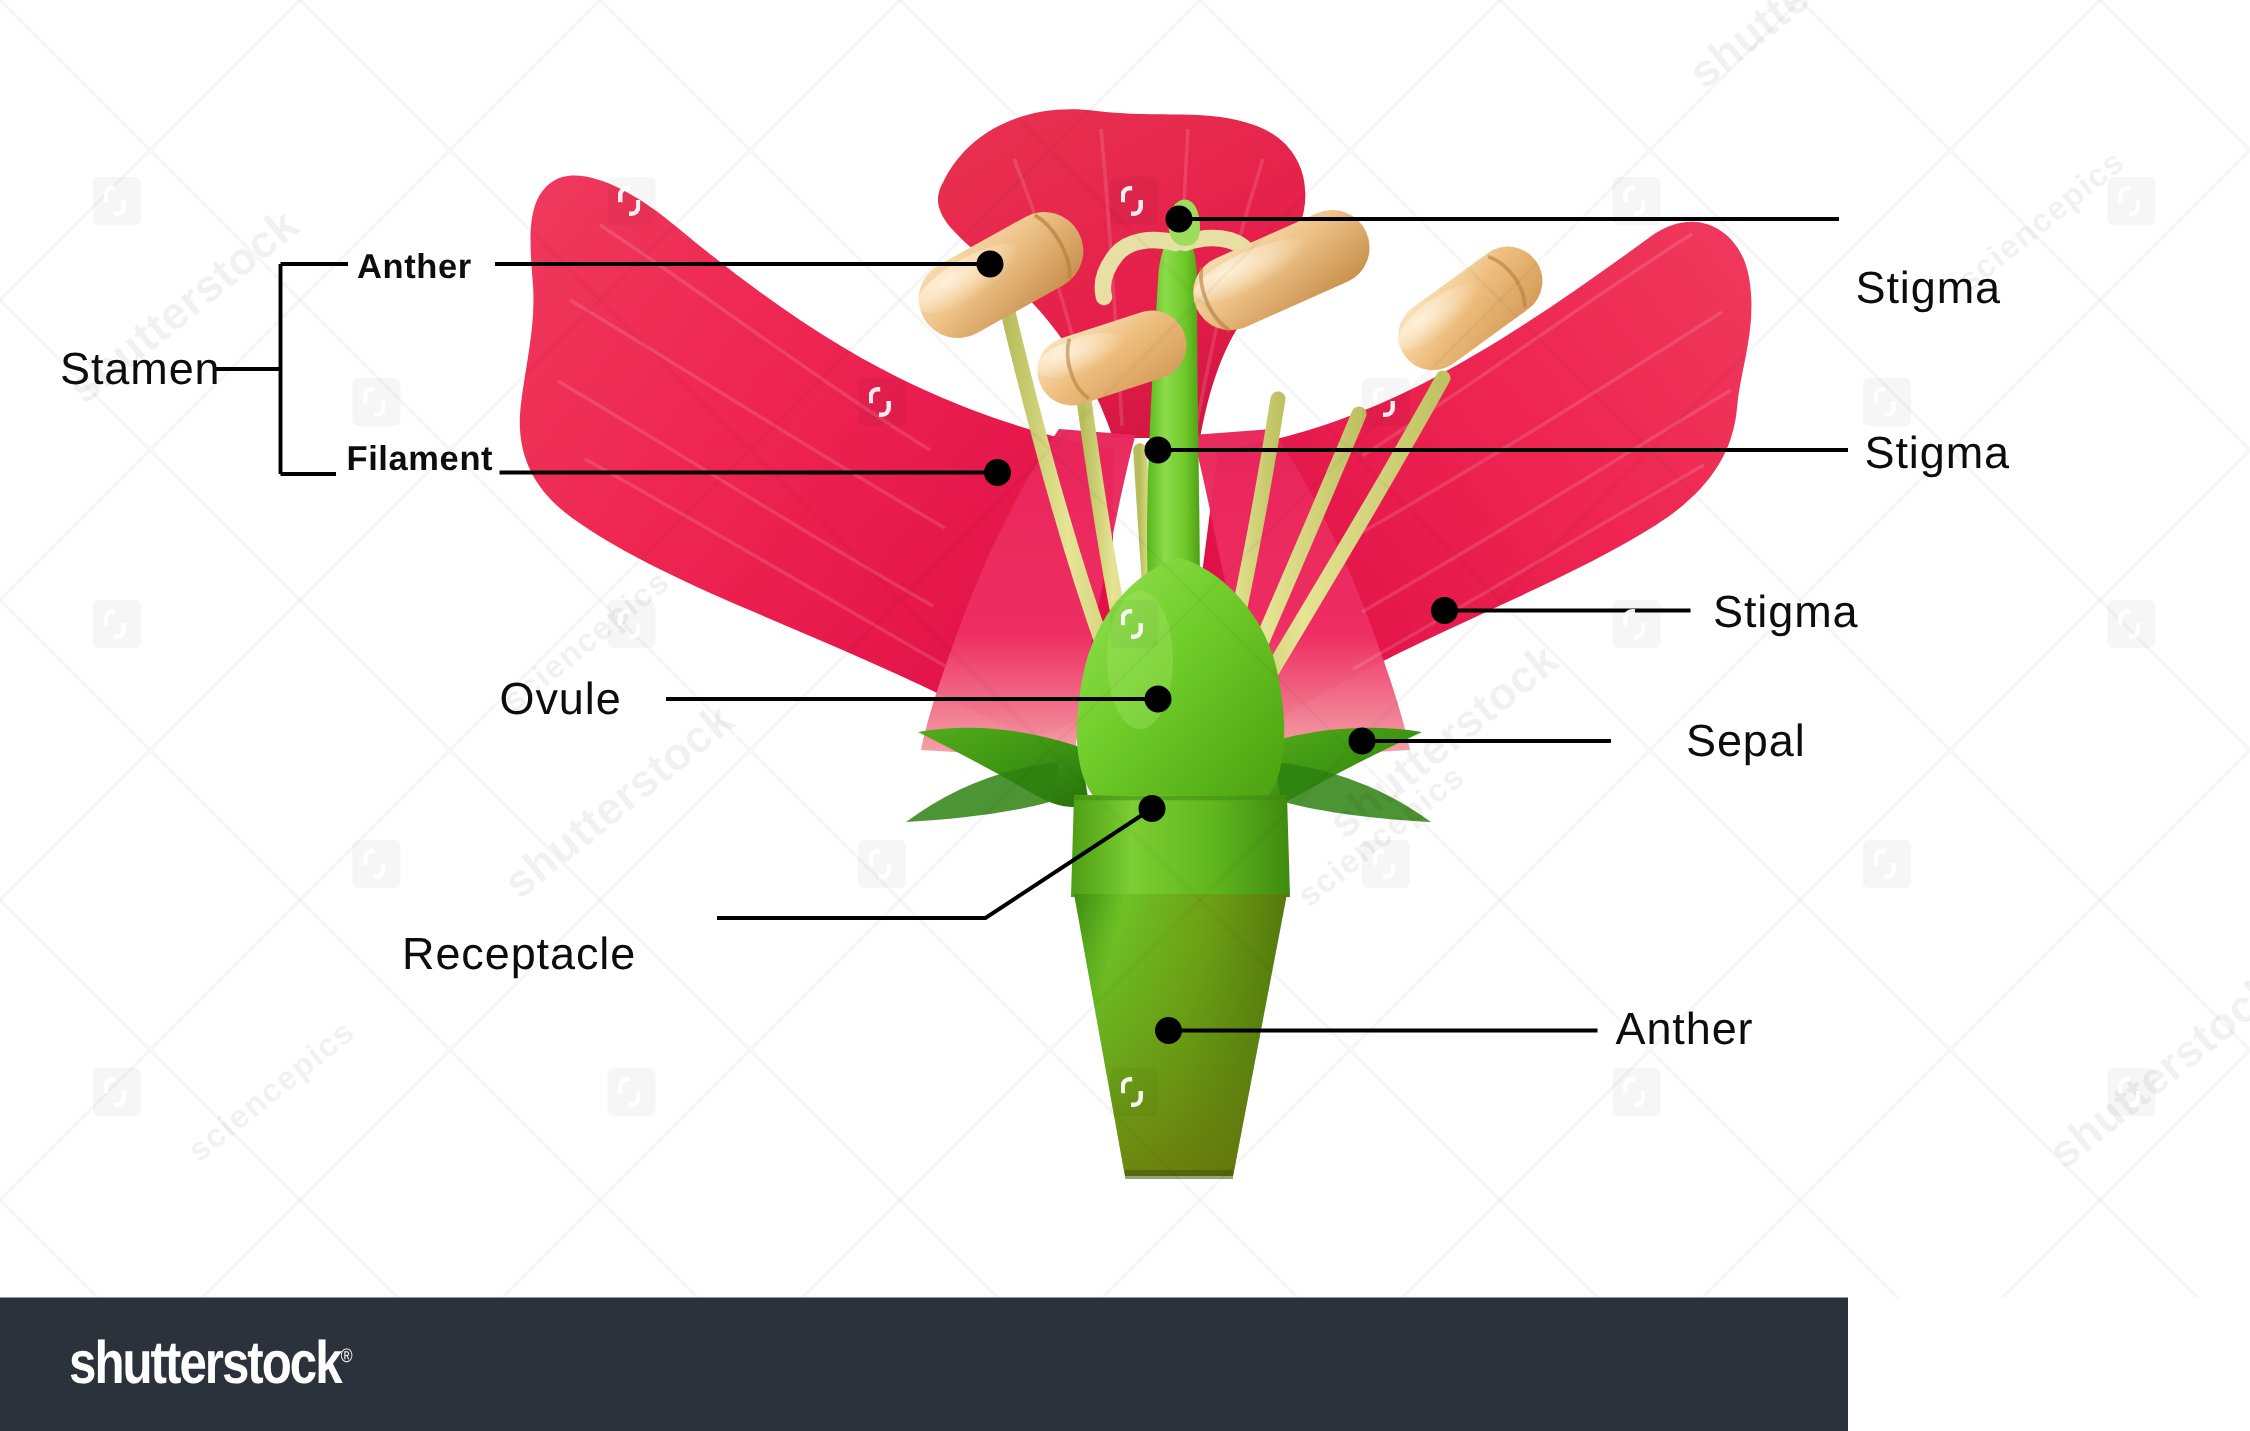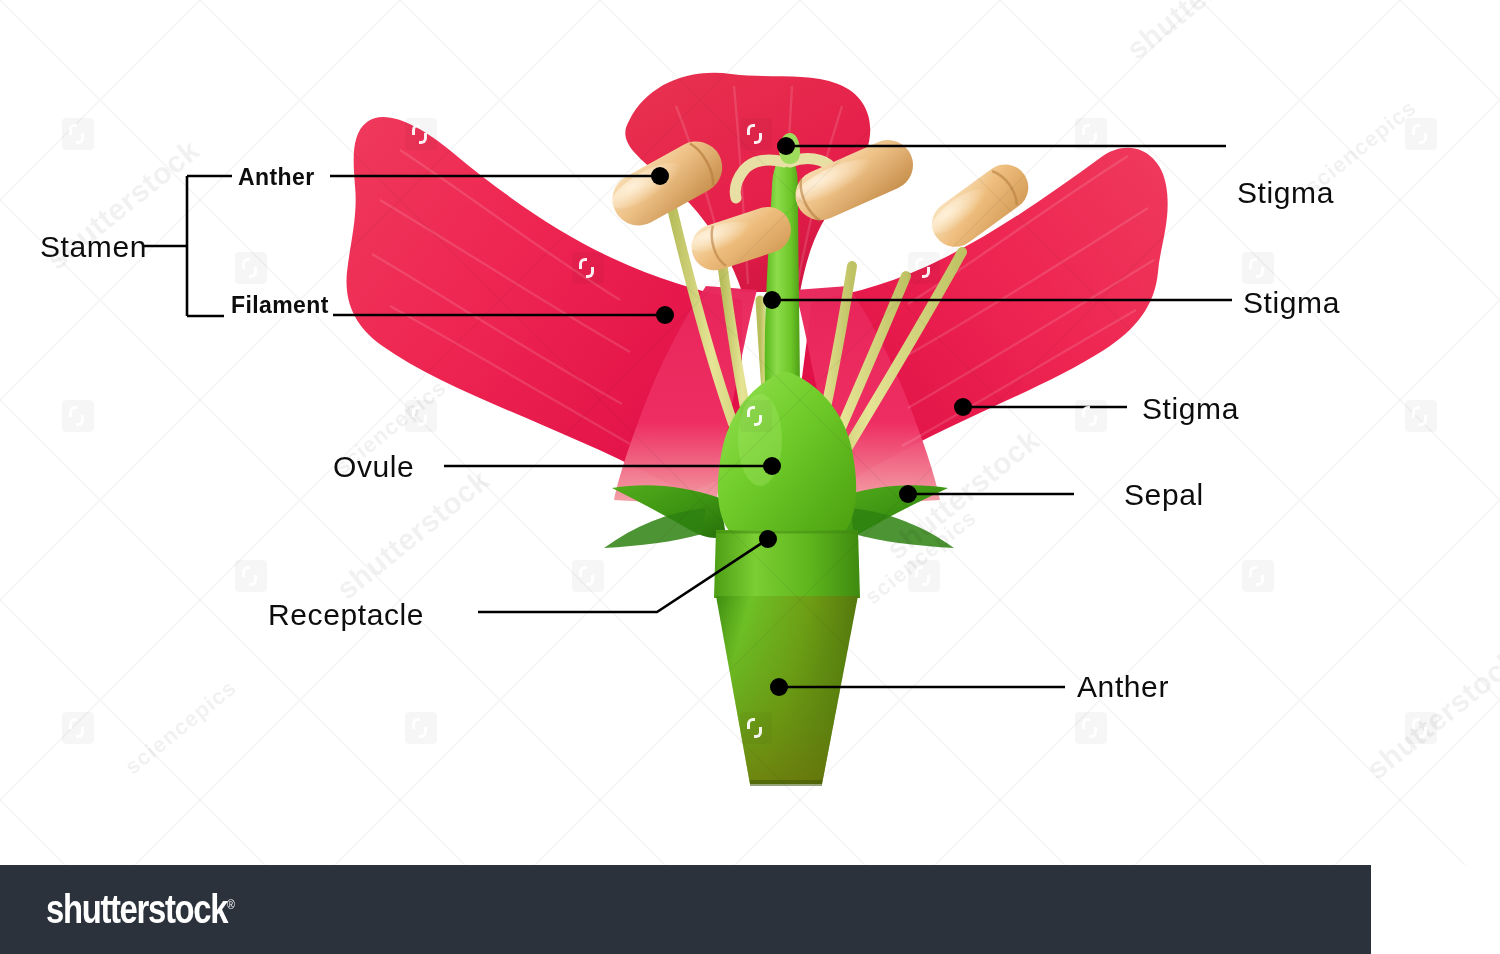--- a/index.html
+++ b/index.html
@@ -100,21 +100,21 @@
     line-height: 1;
   }
   .lbl-main { font-size: 30px; letter-spacing: 0.6px; }
   .lbl-sub  { font-size: 23px; letter-spacing: 0.4px; font-weight: bold; }
   .lbl-group{ font-size: 30px; letter-spacing: 0.6px; text-align: center; }
   
   .footer {
     position: absolute;
     left: 0;
     top: 865px;
-    width: 1371px;
+    width: 1232px;
     height: 89px;
     background: #2c323c;
   }
   .brand {
     position: absolute;
     left: 46px;
     top: 22px;
     color: #ffffff;
     font-family: "Liberation Sans", sans-serif;
     font-size: 40px;
@@ -428,21 +428,21 @@
       <div class="wm-chip" style="left:405px; top:712px;"></div>
       <div class="wm-chip" style="left:740px; top:712px;"></div>
       <div class="wm-chip" style="left:1075px;top:712px;"></div>
       <div class="wm-chip" style="left:1405px;top:712px;"></div>
     </div>
 
     <div class="lbl lbl-group" style="left:40px;  top:232px;">Stamen</div>
     <div class="lbl lbl-sub" style="left:238px; top:166px;">Anther</div>
     <div class="lbl lbl-sub" style="left:231px; top:294px;">Filament</div>
     <div class="lbl lbl-main" style="left:333px; top:452px;">Ovule</div>
-    <div class="lbl lbl-main" style="left:268px; top:600px;">Receptacle</div>
+    <div class="lbl lbl-main" style="left:268px; top:622px;">Receptacle</div>
     <div class="lbl lbl-main" style="left:1237px;top:134px;margin-top:44px;">Stigma</div>
     <div class="lbl lbl-main" style="left:1243px;top:288px;">Stigma</div>
     <div class="lbl lbl-main" style="left:1142px;top:394px;">Stigma</div>
     <div class="lbl lbl-main" style="left:1124px;top:480px;">Sepal</div>
     <div class="lbl lbl-main" style="left:1077px;top:672px;">Anther</div>
 
   </div>
 
   <div class="footer">
     <div class="brand">

